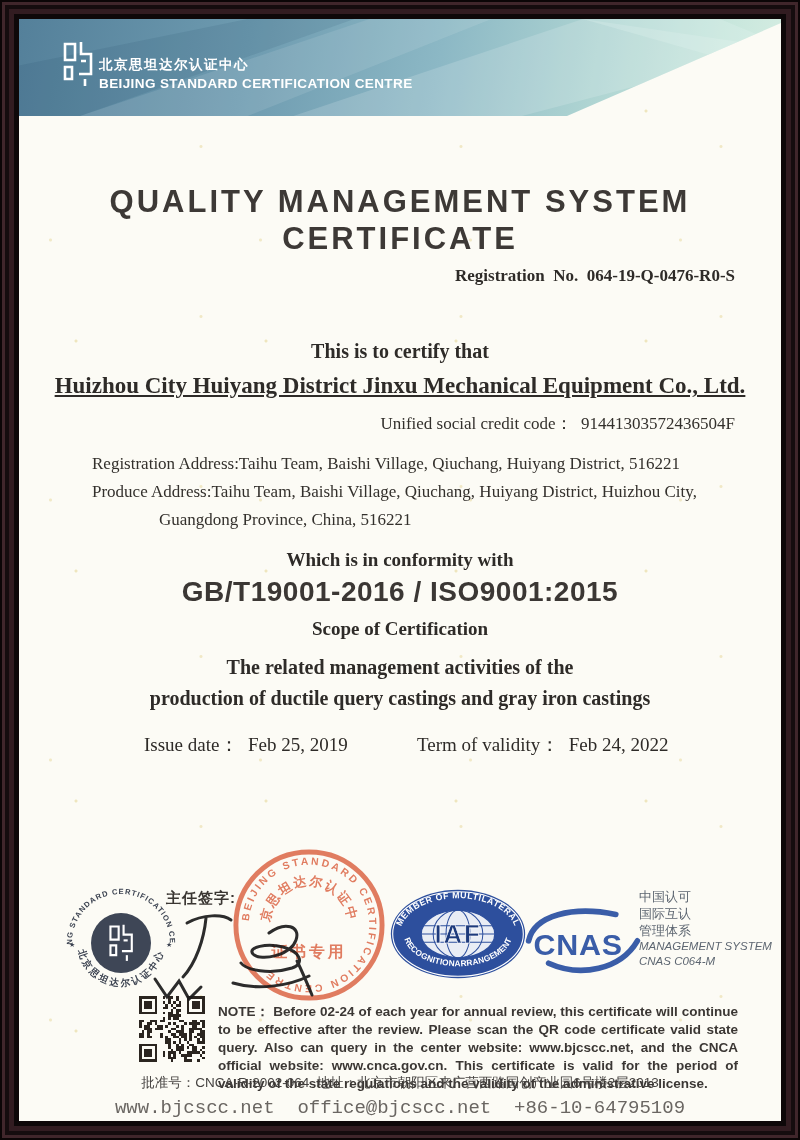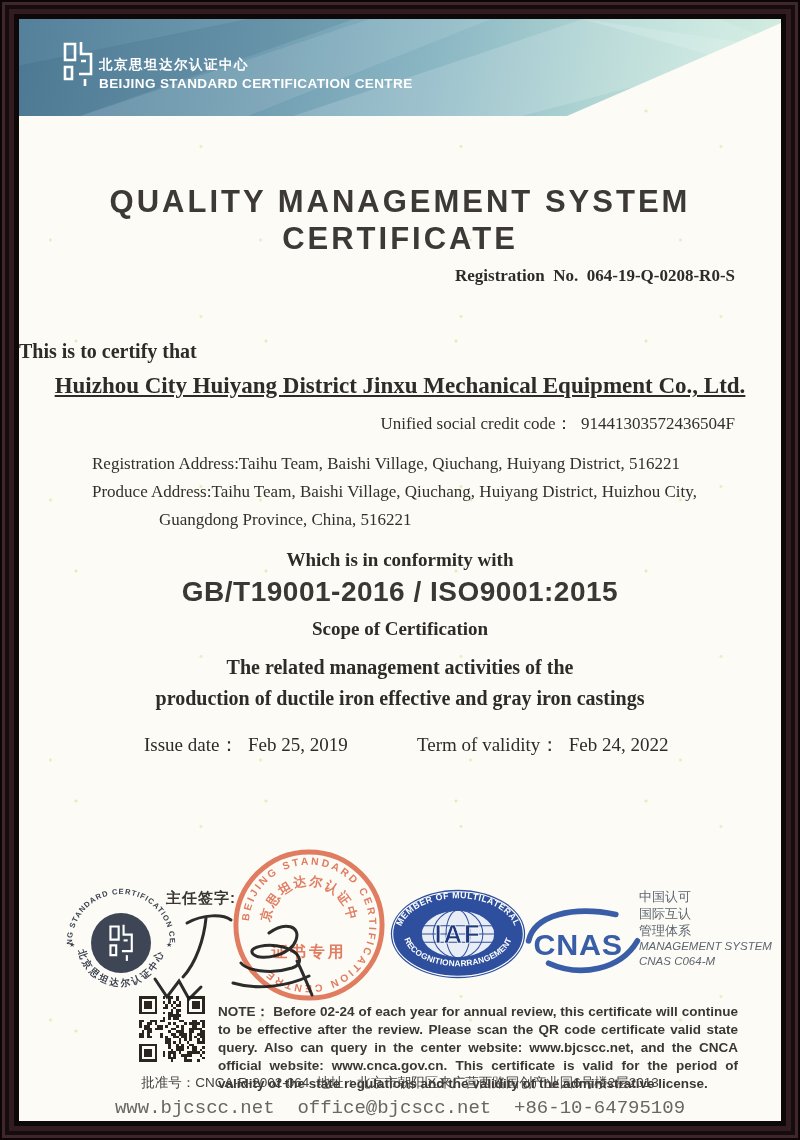--- a/index.html
+++ b/index.html
@@ -33,21 +33,21 @@
   .hdr-logo{position:absolute;left:43px;top:22px;width:32px;height:48px;}
   .hdr-text{position:absolute;left:80px;top:37px;color:#fff;font-family:"Liberation Sans",sans-serif;}
   .hdr-cn{font-size:13.5px;letter-spacing:1.5px;font-weight:bold;}
   .hdr-en{font-size:13.5px;font-weight:bold;letter-spacing:.4px;margin-top:2px;}
   
   .abs{position:absolute;left:0;right:0;}
   .title{top:164px;text-align:center;font-family:"Liberation Sans",sans-serif;
     font-weight:bold;font-size:31px;letter-spacing:3px;color:#3d3936;line-height:37px;}
   .regline{top:247px;text-align:right;padding-right:46px;font-weight:bold;
     font-size:17px;color:#2e2b28;white-space:pre;}
-  .certify{top:321px;font-weight:bold;font-size:20px;color:#2e2b28;}
+  .certify{top:321px;text-align:center;font-weight:bold;font-size:20px;color:#2e2b28;}
   .company{top:354px;text-align:center;font-weight:bold;font-size:23px;color:#2e2b28;text-decoration:underline;}
   .credit{top:393px;text-align:right;padding-right:46px;font-size:17px;color:#33302c;white-space:pre;}
   .addr{font-size:17px;color:#33302c;}
   .addr.a1{top:435px;padding-left:73px;}
   .addr.a2{top:463px;padding-left:73px;}
   .addr.a3{top:491px;padding-left:140px;}
   .conf-intro{top:530px;text-align:center;font-weight:bold;font-size:19px;color:#2e2b28;}
   .standard{top:557px;text-align:center;font-family:"Liberation Sans",sans-serif;
     font-weight:bold;font-size:28px;letter-spacing:.5px;color:#3b3734;}
   .scope-label{top:599px;text-align:center;font-weight:bold;font-size:19px;color:#2e2b28;}
@@ -101,35 +101,35 @@
       <div class="hdr-text">
         <div class="hdr-cn">北京思坦达尔认证中心</div>
         <div class="hdr-en">BEIJING STANDARD CERTIFICATION CENTRE</div>
       </div>
     </div>
 
     <div class="abs title">
       <div>QUALITY MANAGEMENT SYSTEM</div>
       <div>CERTIFICATE</div>
     </div>
-    <div class="abs regline">Registration  No.  064-19-Q-0208-R0-S</div>
+    <div class="abs regline">Registration  No.  064-19-Q-0476-R0-S</div>
 
     <div class="abs certify">This is to certify that</div>
     <div class="abs company">Huizhou City Huiyang District Jinxu Mechanical Equipment Co., Ltd.</div>
     <div class="abs credit">Unified social credit code：  91441303572436504F</div>
 
     <div class="abs addr a1">Registration Address:Taihu Team, Baishi Village, Qiuchang, Huiyang District, 516221</div>
     <div class="abs addr a2">Produce Address:Taihu Team, Baishi Village, Qiuchang, Huiyang District, Huizhou City,</div>
     <div class="abs addr a3">Guangdong Province, China, 516221</div>
 
     <div class="abs conf-intro">Which is in conformity with</div>
     <div class="abs standard">GB/T19001-2016 / ISO9001:2015</div>
     <div class="abs scope1">The related management activities of the</div>
     <div class="abs scope-label">Scope of Certification</div>
-    <div class="abs scope2">production of ductile iron effective and gray iron castings</div>
+    <div class="abs scope2">production of ductile query castings and gray iron castings</div>
 
     <div class="abs dates">
       <span class="d-issue">Issue date：  Feb 25, 2019</span>
       <span class="d-valid">Term of validity：  Feb 24, 2022</span>
     </div>
 
     <svg class="badge" viewBox="0 0 120 120">
       <defs>
         <path id="bTop" d="M 11,60 A 49,49 0 1 1 109,60"></path>
         <path id="bBot" d="M 17,60 A 43,43 0 0 0 103,60"></path>

